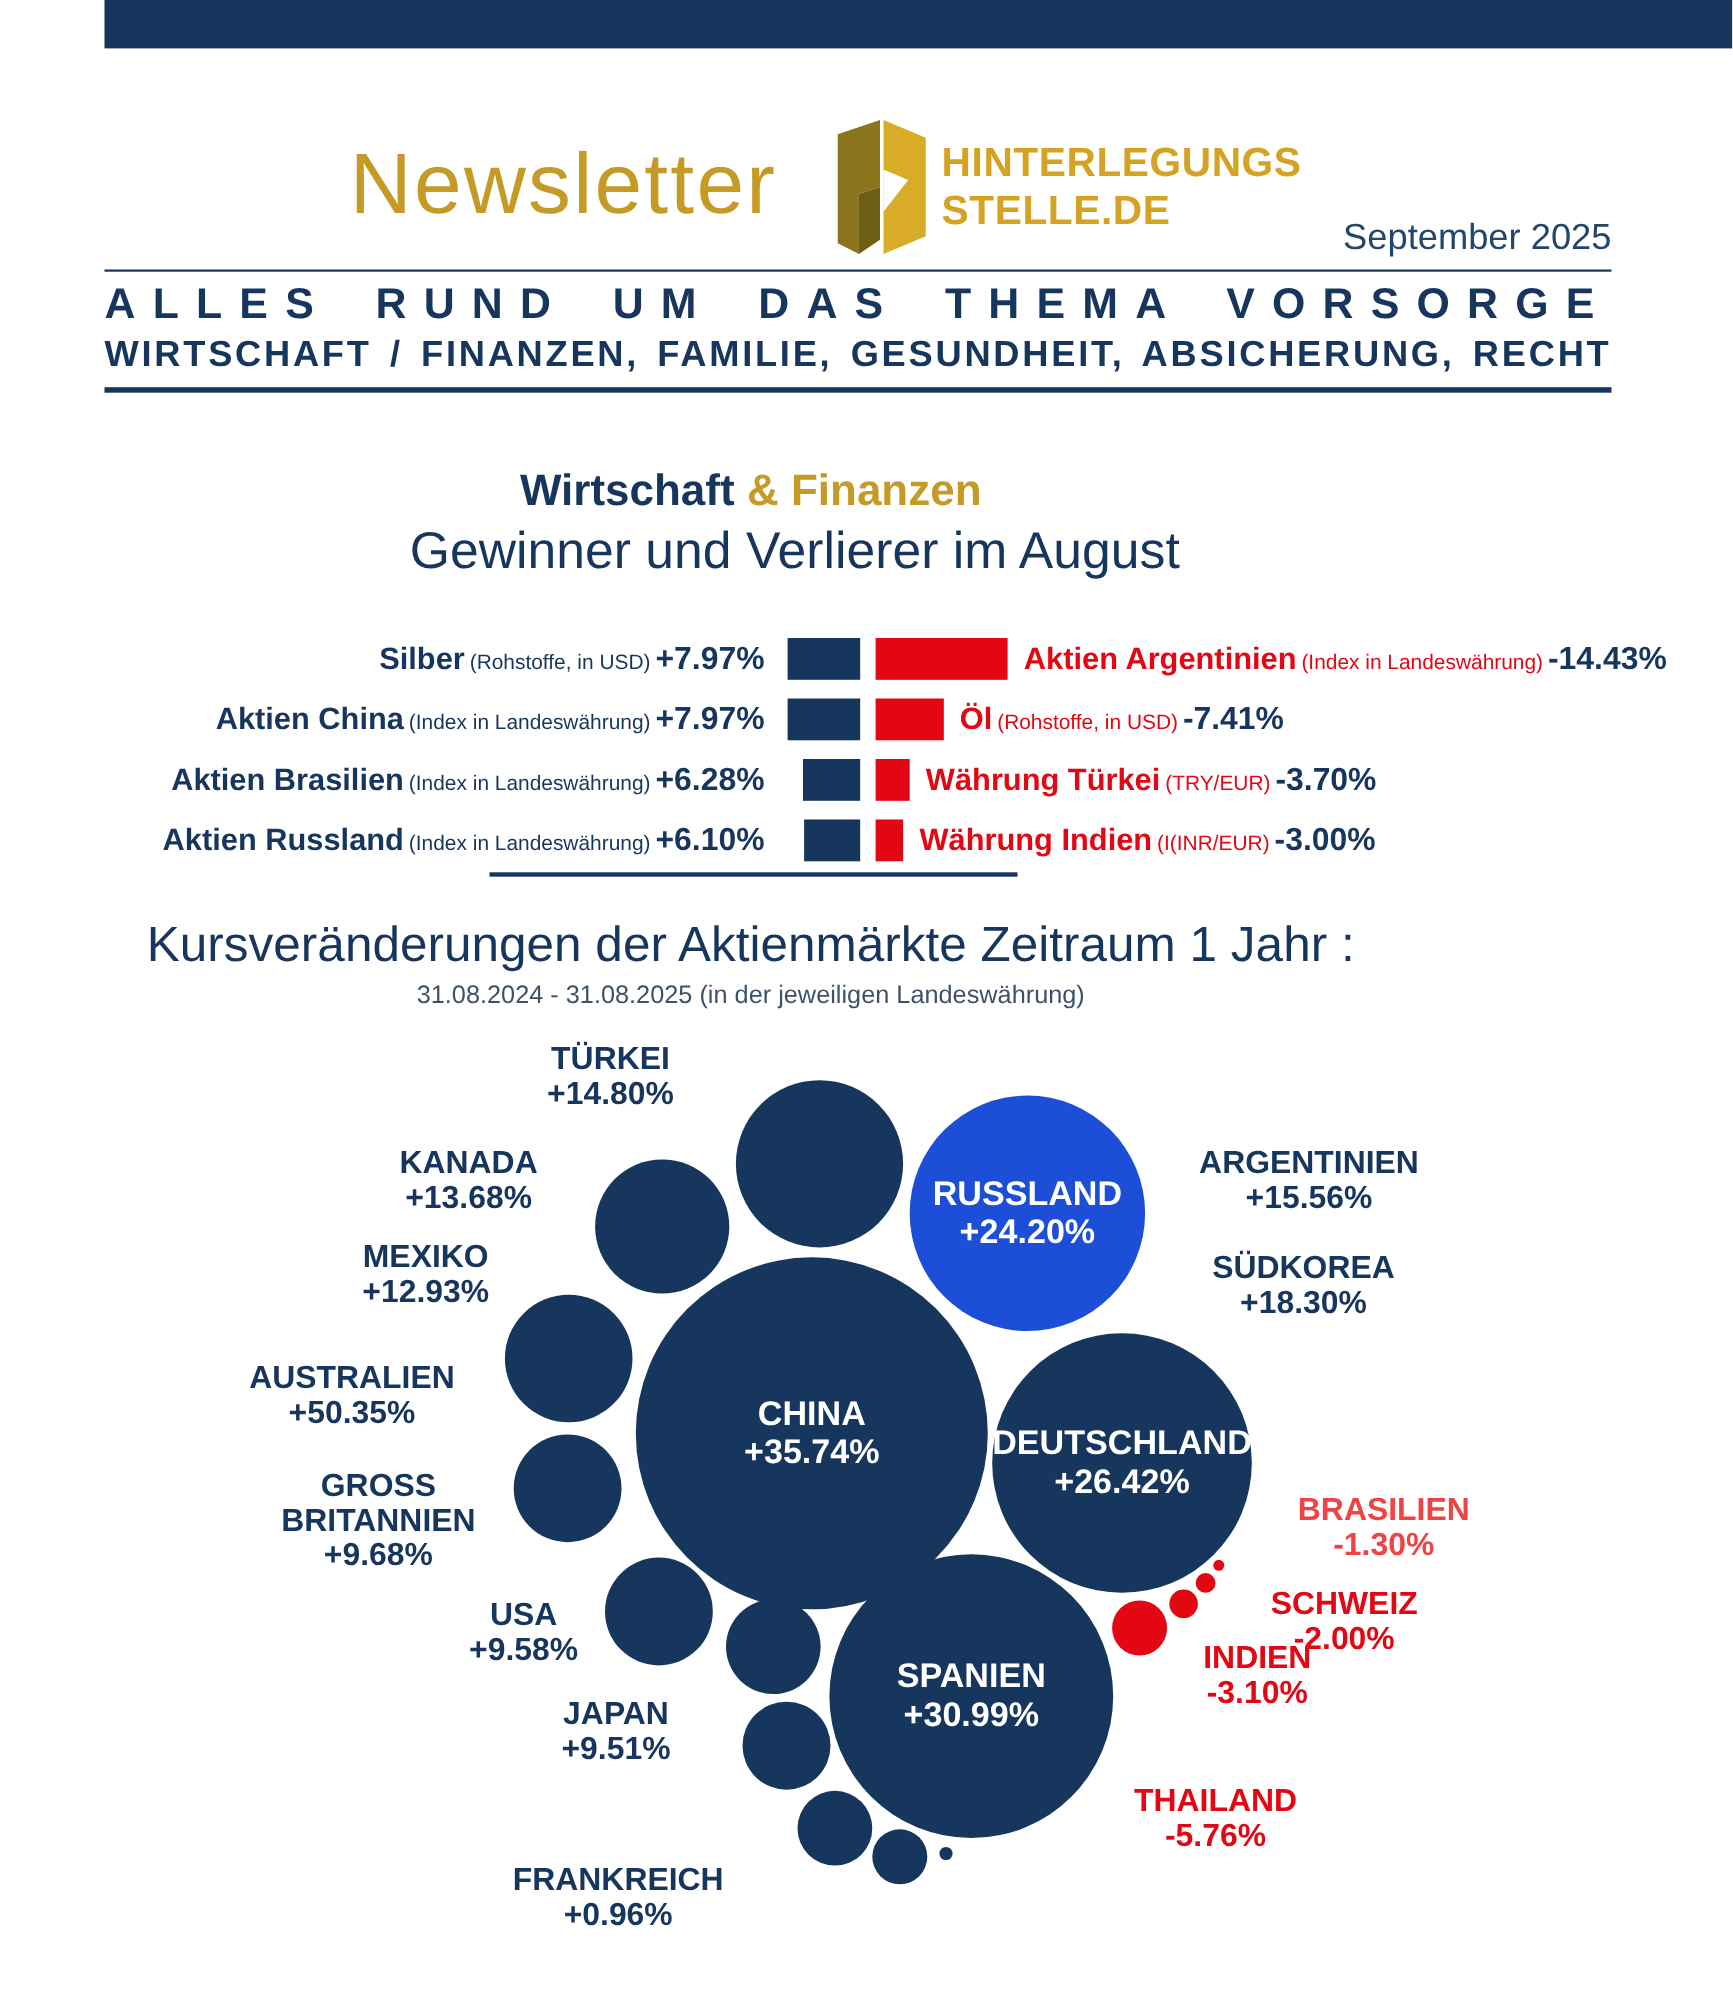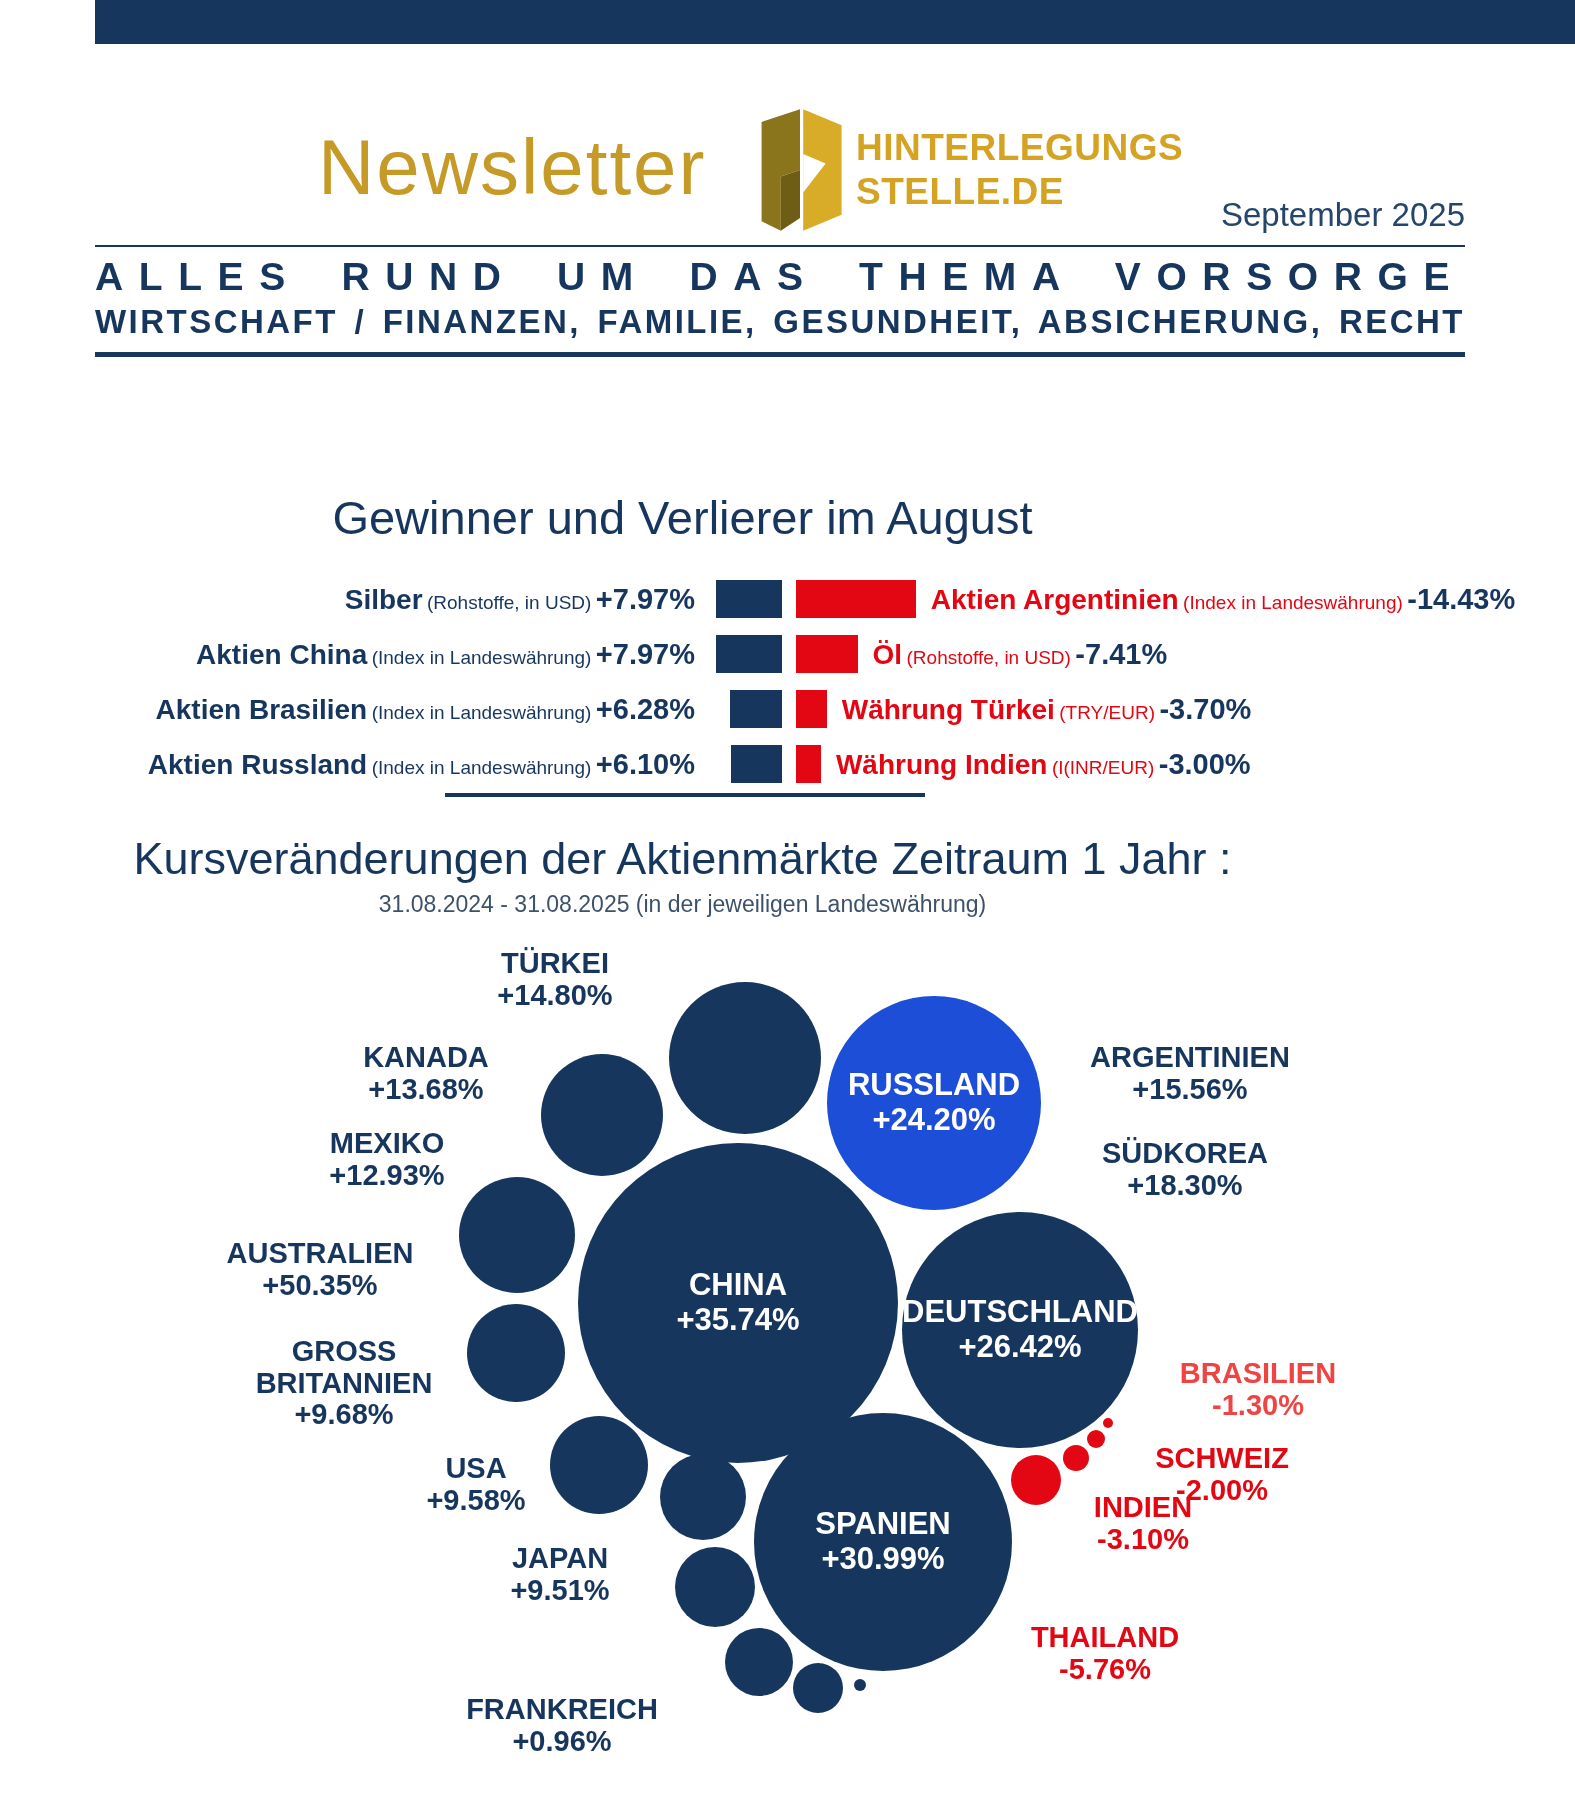--- a/index.html
+++ b/index.html
@@ -14,21 +14,21 @@
   .date{top:196px;right:110px;font-size:33px;color:#24466B;}
   .rule{left:95px;width:1370px;background:#17365D;}
   .rule.thin{top:245px;height:2px;}
   .rule.thick{top:352px;height:5px;}
   .banner1{left:95px;top:255px;width:1370px;font-size:39px;font-weight:800;color:#17365D;
            letter-spacing:0.40em;text-align:justify;text-align-last:justify;white-space:nowrap;}
   .banner2{left:95px;top:303px;width:1370px;font-size:33px;font-weight:700;color:#17365D;
            letter-spacing:0.075em;text-align:justify;text-align-last:justify;white-space:nowrap;}
   .topic{left:0;top:424px;width:1365px;text-align:center;font-size:40px;font-weight:700;}
   .topic .gold{color:#C59A27;}
-  .chart1-title{left:0;top:490px;width:1365px;text-align:center;font-size:47px;font-weight:400;}
+  .chart1-title{left:0;top:472px;width:1365px;text-align:center;font-size:47px;font-weight:400;padding-left:40px;}
   .bar-row-text{white-space:nowrap;height:44px;line-height:44px;}
   .bar-row-text .nm{font-weight:800;font-size:28px;}
   .bar-row-text .ctx{font-size:19px;font-weight:400;}
   .bar-row-text .val{font-weight:800;font-size:29px;color:#17365D;}
   .bar-row-text.left{text-align:right;}
   .bar-row-text.right .nm,.bar-row-text.right .ctx{color:#E30613;}
   .bar{height:38px;}
   .bar.blue{background:#17365D;}
   .bar.red{background:#E30613;}
   .divider{left:445px;top:793px;width:480px;height:4px;background:#17365D;}
@@ -60,20 +60,25 @@
     <div>STELLE.DE</div>
   </div>
 
   <div class="abs date">September 2025</div>
 
   <div class="abs rule thin"></div>
   <div class="abs banner1">ALLES RUND UM DAS THEMA VORSORGE</div>
   <div class="abs banner2">WIRTSCHAFT / FINANZEN, FAMILIE, GESUNDHEIT, ABSICHERUNG, RECHT</div>
   <div class="abs rule thick"></div>
 
+  <div class="abs topic">
+    <span>Wirtschaft</span>
+    <span class="gold">&amp;</span>
+    <span class="gold">Finanzen</span>
+  </div>
 
   <div class="abs chart1-title">Gewinner und Verlierer im August</div>
 
   <div id="barchart">
       <div class="abs bar-row-text left" style="right: 880px; top: 577px;"><span class="nm">Silber</span> <span class="ctx">(Rohstoffe, in USD)</span> <span class="val">+7.97%</span></div>
       <div class="abs bar blue" style="right: 793px; top: 580px; width: 66.151px;"></div>
       <div class="abs bar-row-text left" style="right: 880px; top: 632px;"><span class="nm">Aktien China</span> <span class="ctx">(Index in Landeswährung)</span> <span class="val">+7.97%</span></div>
       <div class="abs bar blue" style="right: 793px; top: 635px; width: 66.151px;"></div>
       <div class="abs bar-row-text left" style="right: 880px; top: 687px;"><span class="nm">Aktien Brasilien</span> <span class="ctx">(Index in Landeswährung)</span> <span class="val">+6.28%</span></div>
       <div class="abs bar blue" style="right: 793px; top: 690px; width: 52.124px;"></div>

